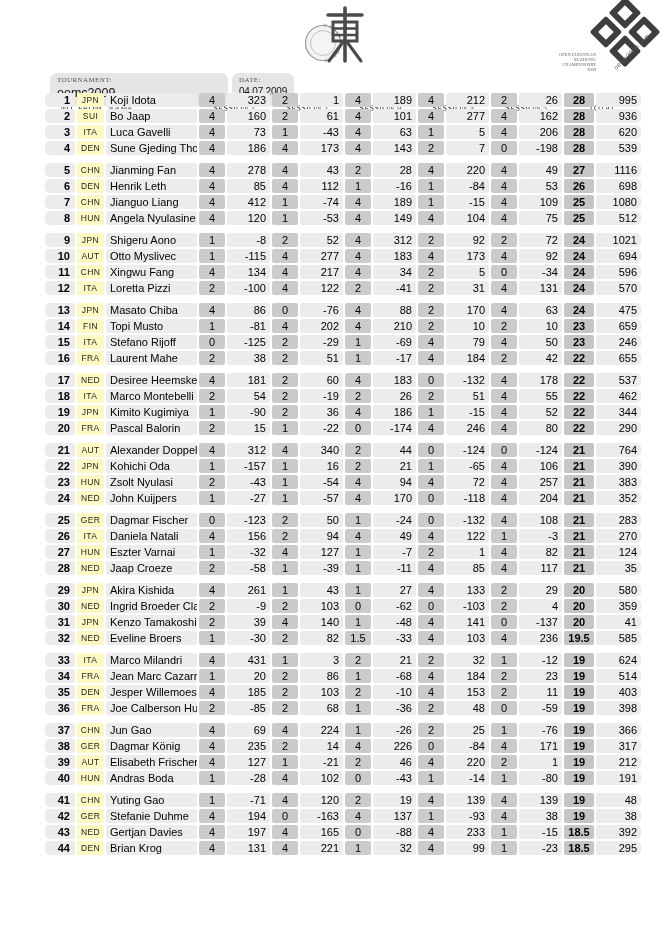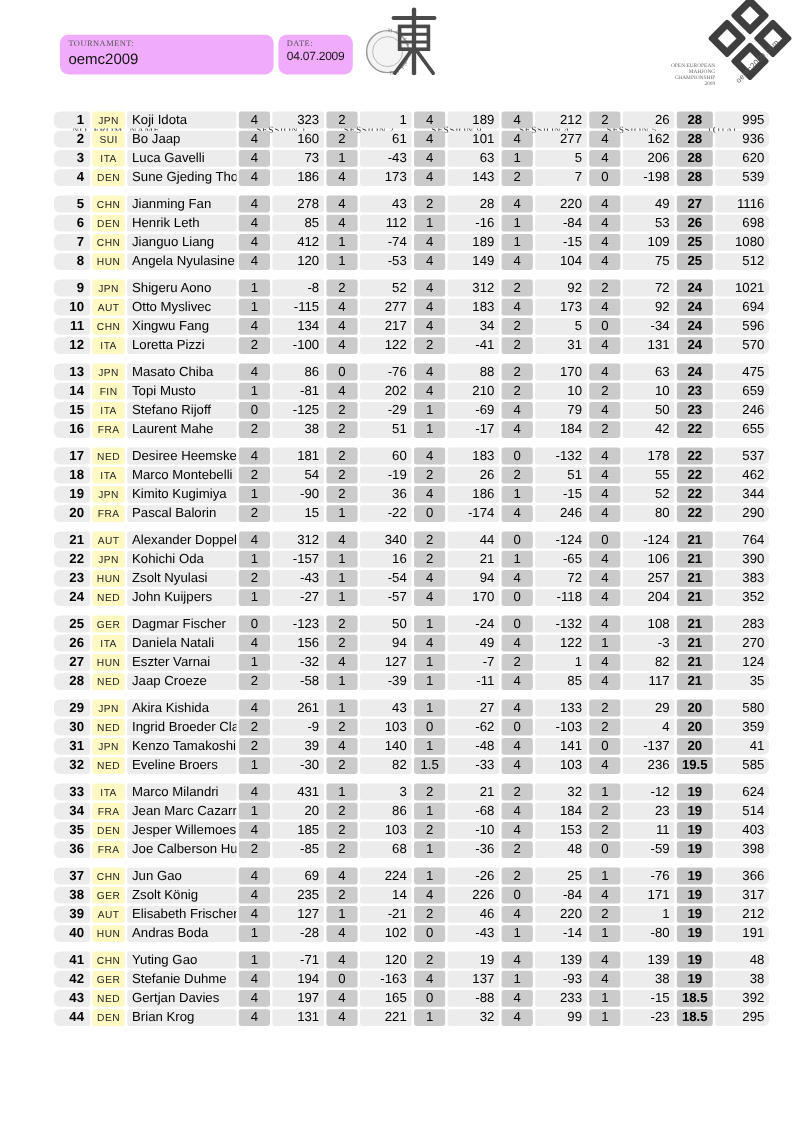--- a/index.html
+++ b/index.html
@@ -2,21 +2,21 @@
 <html><head>
 <meta charset="utf-8">
 <style>
   html,body{margin:0;padding:0;}
   body{
     width:670px;height:948px;background:#ffffff;position:relative;
     font-family:"Liberation Sans",sans-serif;color:#000;
   }
   
   .header{position:absolute;left:0;top:0;width:670px;height:80px;}
-  .field-box{position:absolute;background:#f0abfc;border-radius:7px;padding:3px 7px;box-sizing:border-box;}
+  .field-box{position:absolute;background:#e5e5e5;border-radius:7px;padding:3px 7px;box-sizing:border-box;margin-top:44px;}
   .field-box.tournament{left:50px;top:29px;width:178px;height:33px;}
   .field-box.date{left:232px;top:29px;width:62px;height:33px;}
   .field-label{font-family:"Liberation Serif",serif;font-size:7px;color:#555;letter-spacing:.4px;}
   .field-value{font-size:12.5px;color:#111;margin-top:2px;white-space:nowrap;}
   .field-box.date .field-value{font-size:10px;letter-spacing:-.2px;}
 
   
   .stamp{position:absolute;left:302px;top:22px;}
   .kanji-svg{position:absolute;left:322px;top:5px;}
 
@@ -762,21 +762,21 @@
         <span class="c c-pt">2</span>
         <span class="c c-sc">25</span>
         <span class="c c-pt">1</span>
         <span class="c c-sc">-76</span>
         <span class="c c-tpt">19</span>
         <span class="c c-tsc">366</span>
       </div>
       <div class="row">
         <span class="c c-no">38</span>
         <span class="c c-from">GER</span>
-        <span class="c c-name">Zsolt König</span>
+        <span class="c c-name">Dagmar König</span>
         <span class="c c-pt">4</span>
         <span class="c c-sc">235</span>
         <span class="c c-pt">2</span>
         <span class="c c-sc">14</span>
         <span class="c c-pt">4</span>
         <span class="c c-sc">226</span>
         <span class="c c-pt">0</span>
         <span class="c c-sc">-84</span>
         <span class="c c-pt">4</span>
         <span class="c c-sc">171</span>

